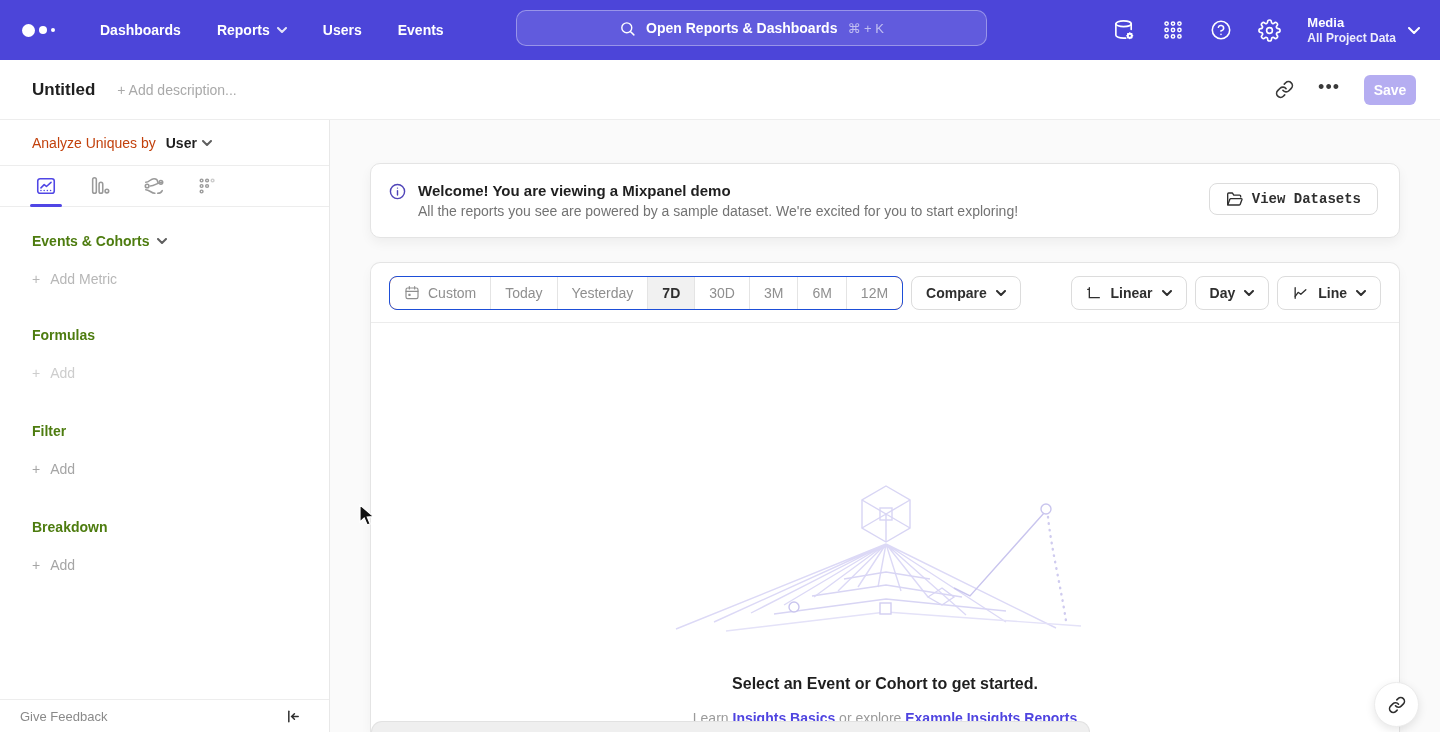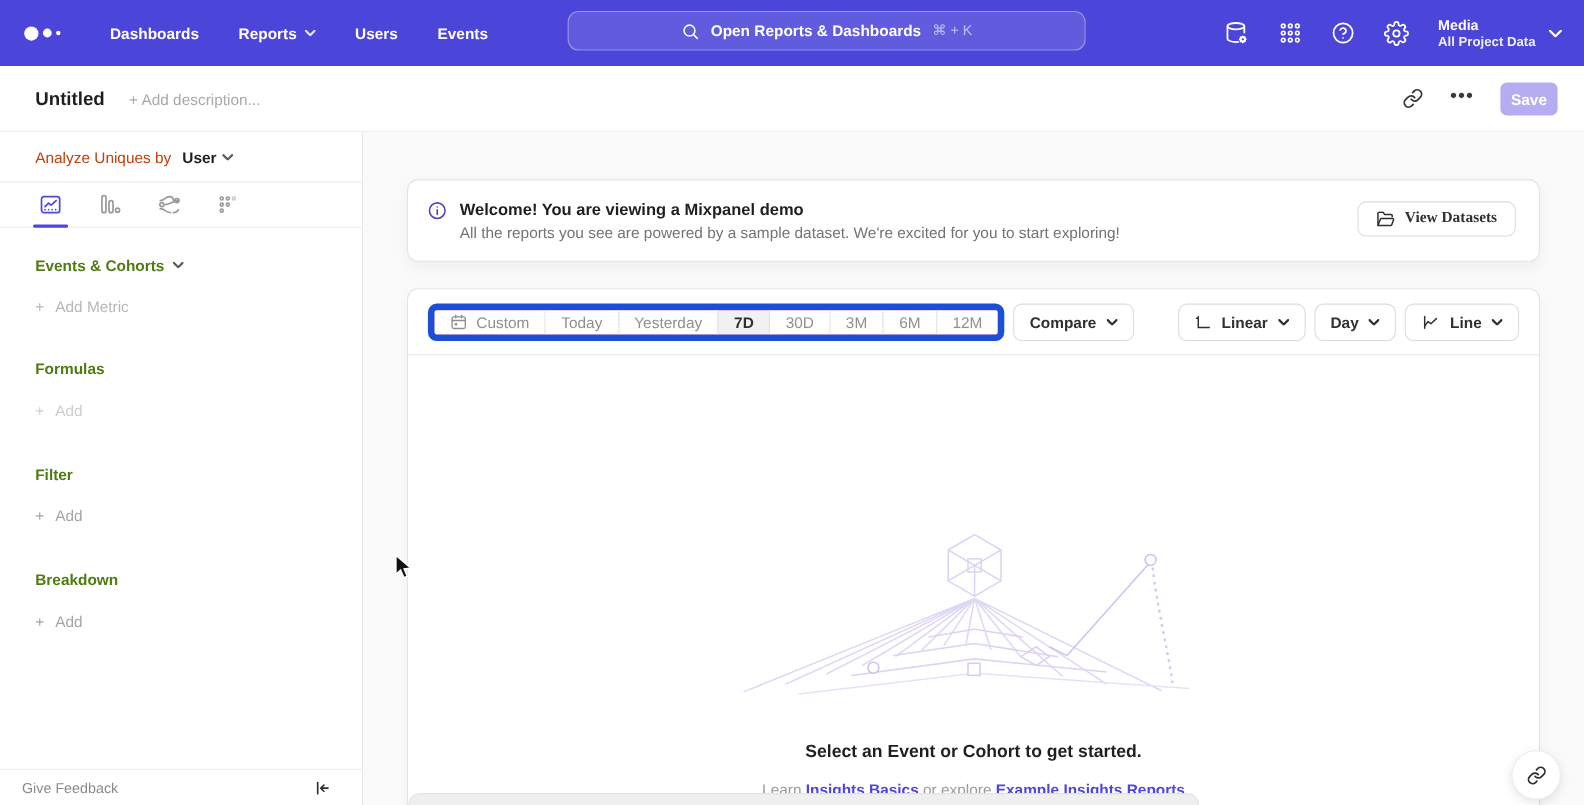--- a/index.html
+++ b/index.html
@@ -86,33 +86,33 @@
     border:1px solid #e4e4e4; border-radius:10px; box-shadow:0 5px 12px rgba(0,0,0,0.05);
     display:flex; align-items:center;
   }
   .banner-info { margin:0 12px 0 18px; align-self:flex-start; margin-top:19px; }
   .banner-text { display:flex; flex-direction:column; gap:4px; }
   .banner-title { font-size:15px; font-weight:700; color:#1f1f1f; }
   .banner-sub { font-size:14px; color:#737373; }
   .view-datasets {
     position:absolute; right:21px; top:19px; height:32px; padding:0 16px;
     border:1px solid #dcdcdc; border-radius:8px; background:#fff; display:flex; align-items:center; gap:9px;
-    font-size:14px; font-weight:600; color:#2f2f2f; cursor:pointer; font-family:Liberation Serif, serif;
+    font-size:14px; font-weight:600; color:#2f2f2f; cursor:pointer; font-family:Liberation Mono, monospace;
   }
 
   .chart-card {
     position:absolute; left:370px; top:262px; width:1030px; height:470px; background:#fff;
     border:1px solid #e4e4e4; border-bottom:none; border-radius:10px 10px 0 0;
     box-shadow:0 5px 12px rgba(0,0,0,0.04);
   }
   .controls-row { height:60px; display:flex; align-items:center; padding:0 18px;
     border-bottom:1px solid #ececec; }
   .seg {
-    display:flex; align-items:stretch; height:34px; border:6px solid #1d4ed8; border-radius:8px;
-    overflow:hidden; background:#f9a8d4;
+    display:flex; align-items:stretch; height:34px; border:1px solid #1d4ed8; border-radius:8px;
+    overflow:hidden; background:#7f1d1d;
   }
   .seg-item {
     display:flex; align-items:center; gap:8px; padding:0 14px; font-size:14px; color:#8f8f8f;
     border-right:1px solid #e4e4e4; cursor:pointer; background:#fff; white-space:nowrap;
   }
   .seg-item:last-child { border-right:none; }
   .seg-item.selected { background:#f1f1f1; color:#2f2f2f; font-weight:600; }
   .pill-btn {
     height:34px; padding:0 14px; border:1px solid #dcdcdc; border-radius:8px; background:#fff;
     display:flex; align-items:center; gap:9px; font-size:14px; font-weight:600; color:#2f2f2f;

